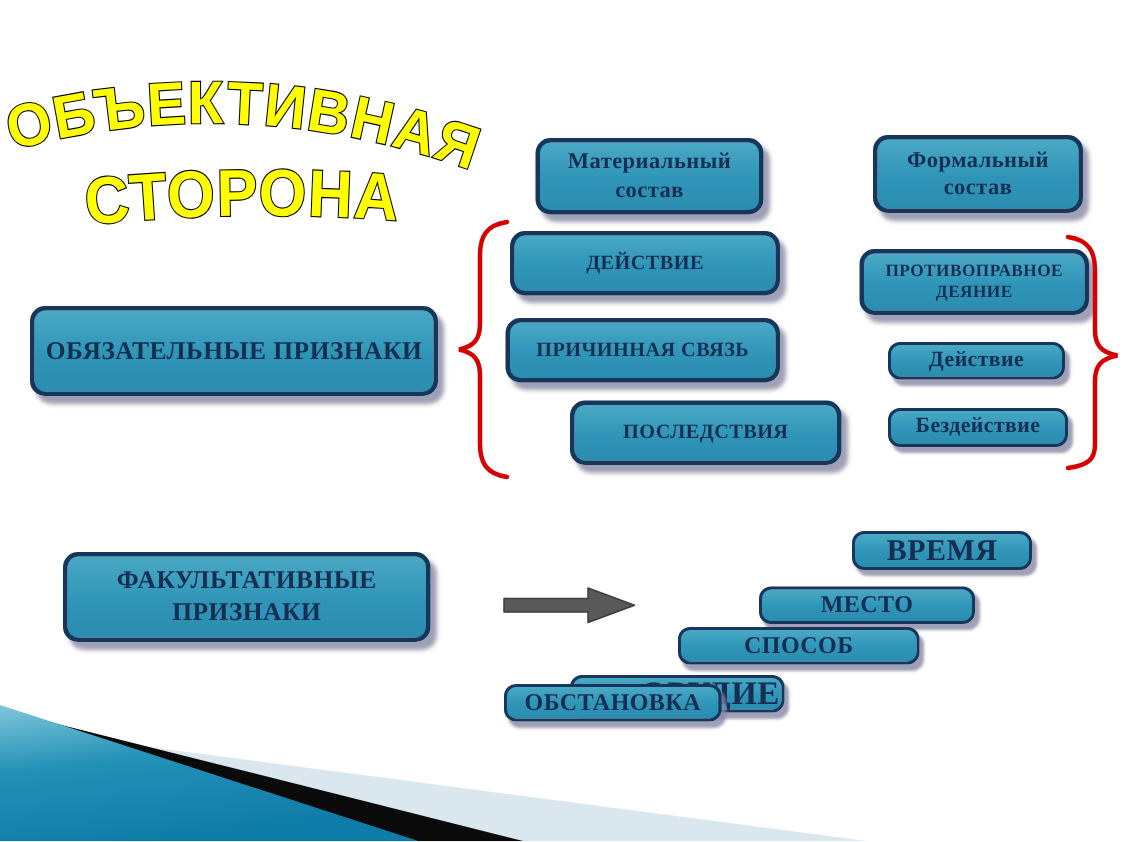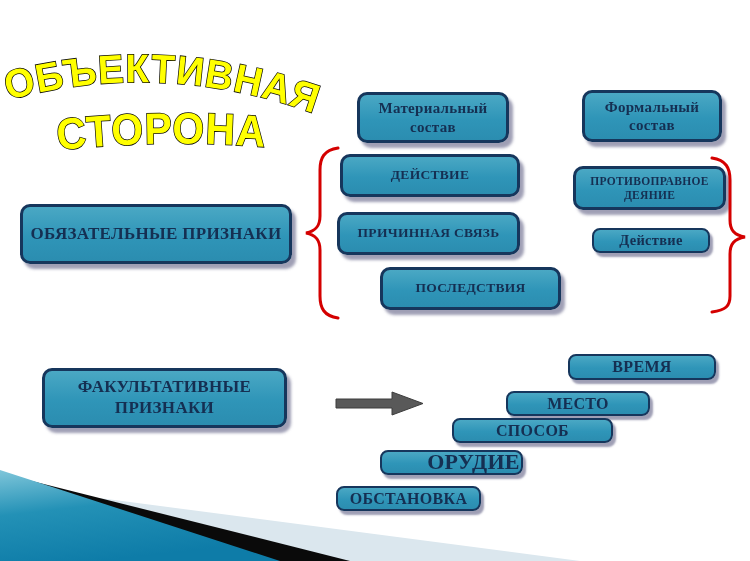--- a/index.html
+++ b/index.html
@@ -31,25 +31,25 @@
   .m0 { left:340px; top:154px; width:180px; height:43px; font-size:13.5px; }
   .m1 { left:337px; top:212px; width:183px; height:43px; font-size:13.5px; }
   .m2 { left:339px; top:267px; width:181px; height:43px; font-size:13.5px;margin-left:41px; }
 
   
   .f-deed     { left:573px; top:166px; width:153px; height:44px; font-size:11.5px; padding:0 2px; }
   .f-action   { left:592px; top:228px; width:118px; height:25px; font-size:14.5px; }
   .f-inaction { left:592px; top:272px; width:120px; height:26px; font-size:14.5px; }
 
   
-  .s0 { left:568px; top:354px; width:148px; height:26px; font-size:16px; }
+  .s0 { left:568px; top:354px; width:120px; height:26px; font-size:20px; }
   .s1 { left:506px; top:391px; width:144px; height:25px; font-size:16px; }
   .s2 { left:452px; top:418px; width:161px; height:25px; font-size:16px; }
   .s3 { left:380px; top:450px; width:143px; height:25px; font-size:22px;padding-left:44px; }
-  .s4 { left:336px; top:456px; width:145px; height:25px; font-size:16px;margin-top:30px; }
+  .s4 { left:336px; top:456px; width:145px; height:25px; font-size:16px; }
 
   .abs { position:absolute; }
 </style>
 </head>
 <body>
 
 <div class="slide">
 
   <svg class="abs" style="left:2px; top:36px;" width="334" height="132" viewBox="0 0 334 132">
     <defs>
@@ -69,20 +69,21 @@
 
   <div class="box mandatory">ОБЯЗАТЕЛЬНЫЕ ПРИЗНАКИ</div>
   <div class="box optional">ФАКУЛЬТАТИВНЫЕ ПРИЗНАКИ</div>
 
   <div class="box m0">ДЕЙСТВИЕ</div>
   <div class="box m1">ПРИЧИННАЯ СВЯЗЬ</div>
   <div class="box m2">ПОСЛЕДСТВИЯ</div>
 
   <div class="box f-deed">ПРОТИВОПРАВНОЕ ДЕЯНИЕ</div>
   <div class="box small f-action">Действие</div>
+  <div class="box small f-inaction">Бездействие</div>
 
   <div class="box small s0">ВРЕМЯ</div>
   <div class="box small s1">МЕСТО</div>
   <div class="box small s2">СПОСОБ</div>
   <div class="box small s3">ОРУДИЕ</div>
   <div class="box small s4">ОБСТАНОВКА</div>
 
   <svg class="abs" style="left:300px; top:142px;" width="44" height="182" viewBox="0 0 44 182">
     <path d="M 38,6 C 24,8 20,16 20,28 L 20,74 C 20,84 16,89 6,91 C 16,93 20,98 20,108 L 20,154 C 20,166 24,174 38,176" fill="none" stroke="#d40000" stroke-width="3" stroke-linecap="round"></path>
   </svg>

